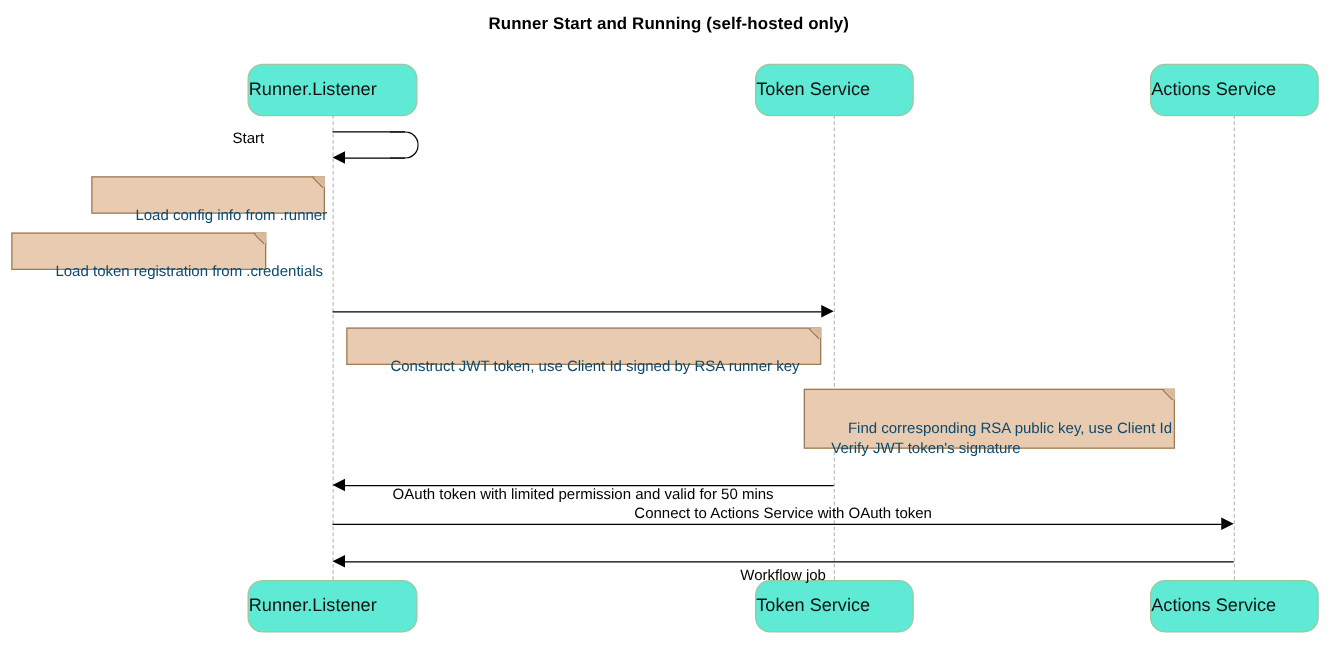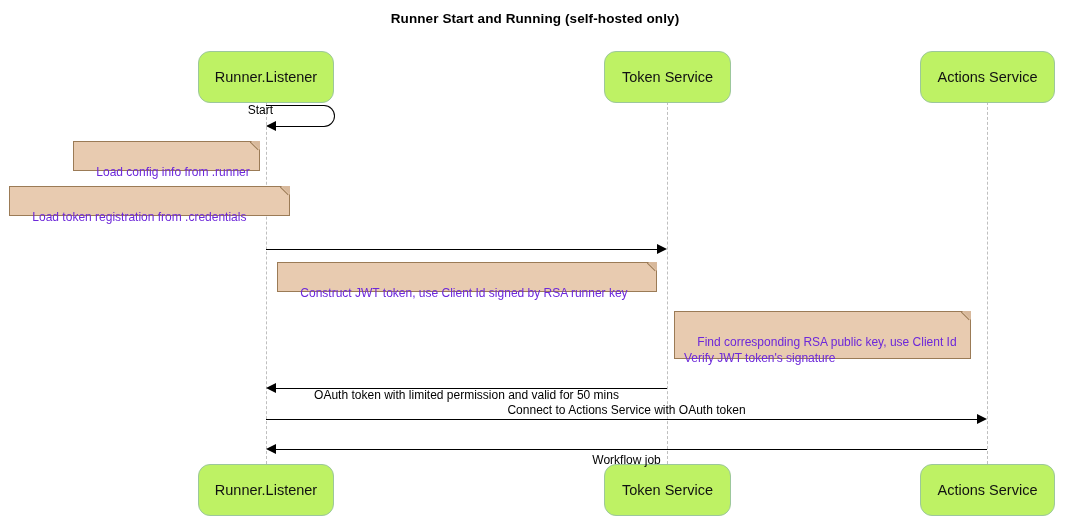--- a/index.html
+++ b/index.html
@@ -30,39 +30,38 @@
     letter-spacing: 0.1px;
   }
   .lifeline {
     position: absolute;
     width: 0;
     border-left: 1px dashed #bfbfbf;
   }
   .participant {
     position: absolute;
     box-sizing: border-box;
-    height: 52px;
+    height: 42px;
     border-radius: 12px;
-    background: #bef264;
+    background: #5eead4;
     border: 1px solid #9cc79c;
     display: flex;
     align-items: center;
-    justify-content: center;
     font-size: 14.5px;
     color: #111111;
     white-space: nowrap;
   }
   .note {
     position: absolute;
     box-sizing: border-box;
     background: #e8cbb0;
     border: 1px solid #9b7b56;
     font-size: 12px;
-    color: #6d28d9;
-    padding: 6px 9px 6px 9px;
+    color: #0c4a6e;
+    padding: 6px 9px 6px 21px;
     line-height: 16px;
     white-space: pre;
   }
   .note .fold {
     position: absolute;
     top: -1px;
     right: -1px;
     width: 0;
     height: 0;
     border-left: 9px solid transparent;
@@ -162,21 +161,21 @@
   <div class="participant" style="left:920px; top:464px; width:135px;">
     <span>Actions Service</span>
   </div>
 
   <div class="self-loop" style="left:266px; top:105px; width:70px; height:22px;">
     <div class="seg-top" style="left:0px; top:0px; width:58px;"></div>
     <div class="seg-right" style="left:46px; top:0px; width:23px; height:22px;"></div>
     <div class="seg-bottom" style="left:10px; top:21px; width:48px;"></div>
     <div class="arrow-head left" style="left:0px; top:16px;"></div>
   </div>
-  <div class="msg-label" style="left:201px; top:103px; width:72px; text-align:right;">Start</div>
+  <div class="msg-label" style="left:186px; top:103px; width:72px; text-align:left;">Start</div>
 
   <div class="msg-line" style="left:266px; top:249px; width:391px;"></div>
   <div class="arrow-head right" style="left:657px; top:244px;"></div>
 
   <div class="msg-line" style="left:276px; top:388px; width:391px;"></div>
   <div class="arrow-head left" style="left:266px; top:383px;"></div>
   <div class="msg-label" style="left:266px; top:388px; width:401px;">OAuth token with limited permission and valid for 50 mins</div>
 
   <div class="msg-line" style="left:266px; top:419px; width:711px;"></div>
   <div class="arrow-head right" style="left:977px; top:414px;"></div>
@@ -185,32 +184,32 @@
   <div class="msg-line" style="left:276px; top:449px; width:711px;"></div>
   <div class="arrow-head left" style="left:266px; top:444px;"></div>
   <div class="msg-label" style="left:266px; top:433px; width:721px;margin-top:20px;">Workflow job</div>
 
   <div class="note" style="left:73px; top:141px; width:187px; height:30px;">
     <span>Load config info from .runner</span>
     <span class="fold"></span>
     <span class="fold-edge"></span>
   </div>
 
-  <div class="note" style="left:9px; top:186px; width:281px; height:30px;">
+  <div class="note" style="left:9px; top:186px; width:204px; height:30px;">
     <span>Load token registration from .credentials</span>
     <span class="fold"></span>
     <span class="fold-edge"></span>
   </div>
 
   <div class="note" style="left:277px; top:262px; width:380px; height:30px;">
     <span>Construct JWT token, use Client Id signed by RSA runner key</span>
     <span class="fold"></span>
     <span class="fold-edge"></span>
   </div>
 
-  <div class="note" style="left:674px; top:311px; width:297px; height:48px;">
+  <div class="note" style="left:643px; top:311px; width:297px; height:48px;">
     <span>Find corresponding RSA public key, use Client Id
 Verify JWT token's signature</span>
     <span class="fold"></span>
     <span class="fold-edge"></span>
   </div>
 
 </div>
 
 </body></html>

